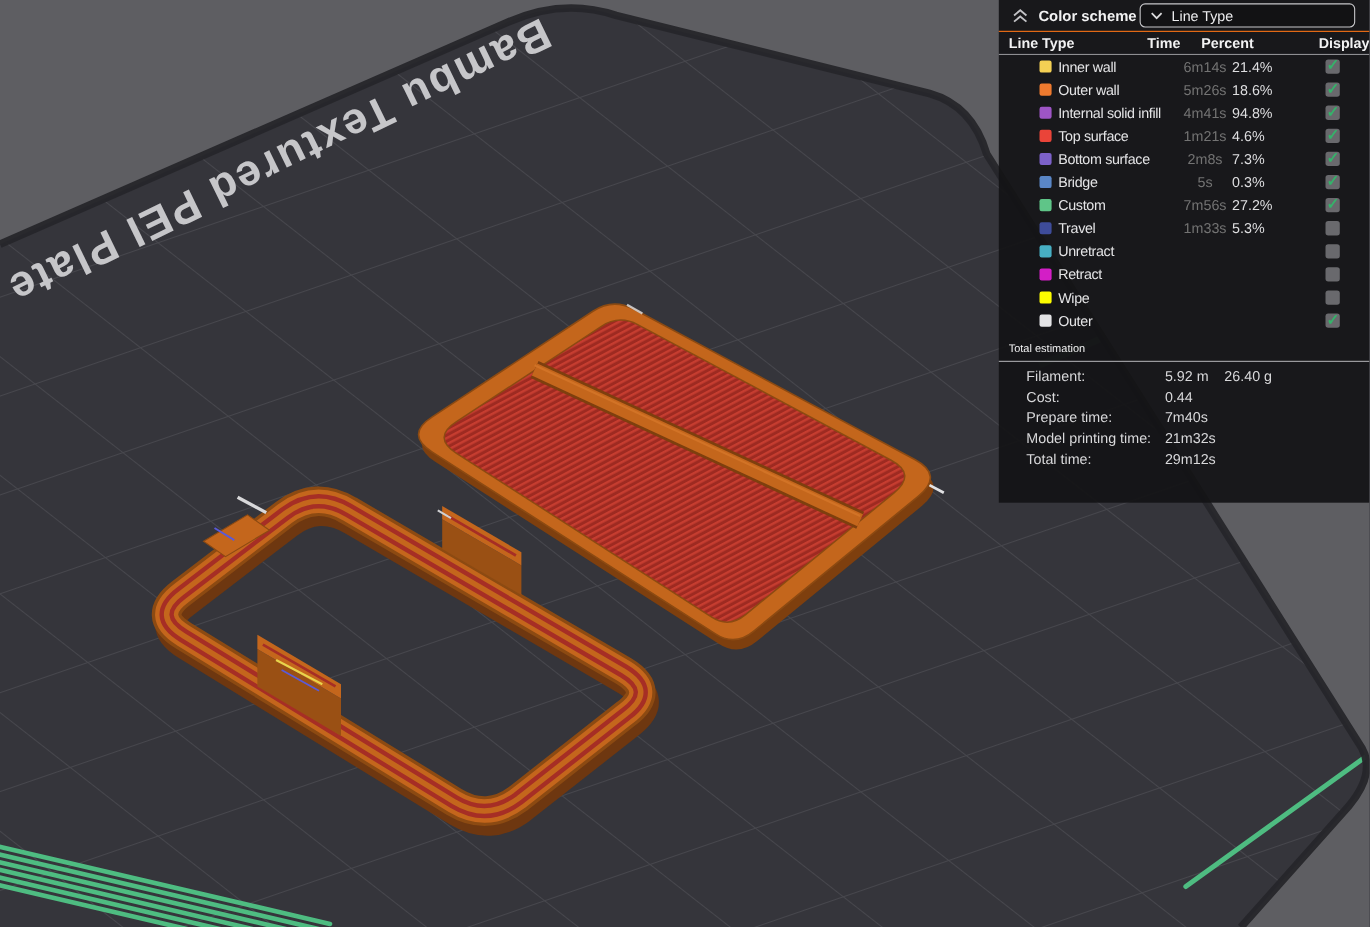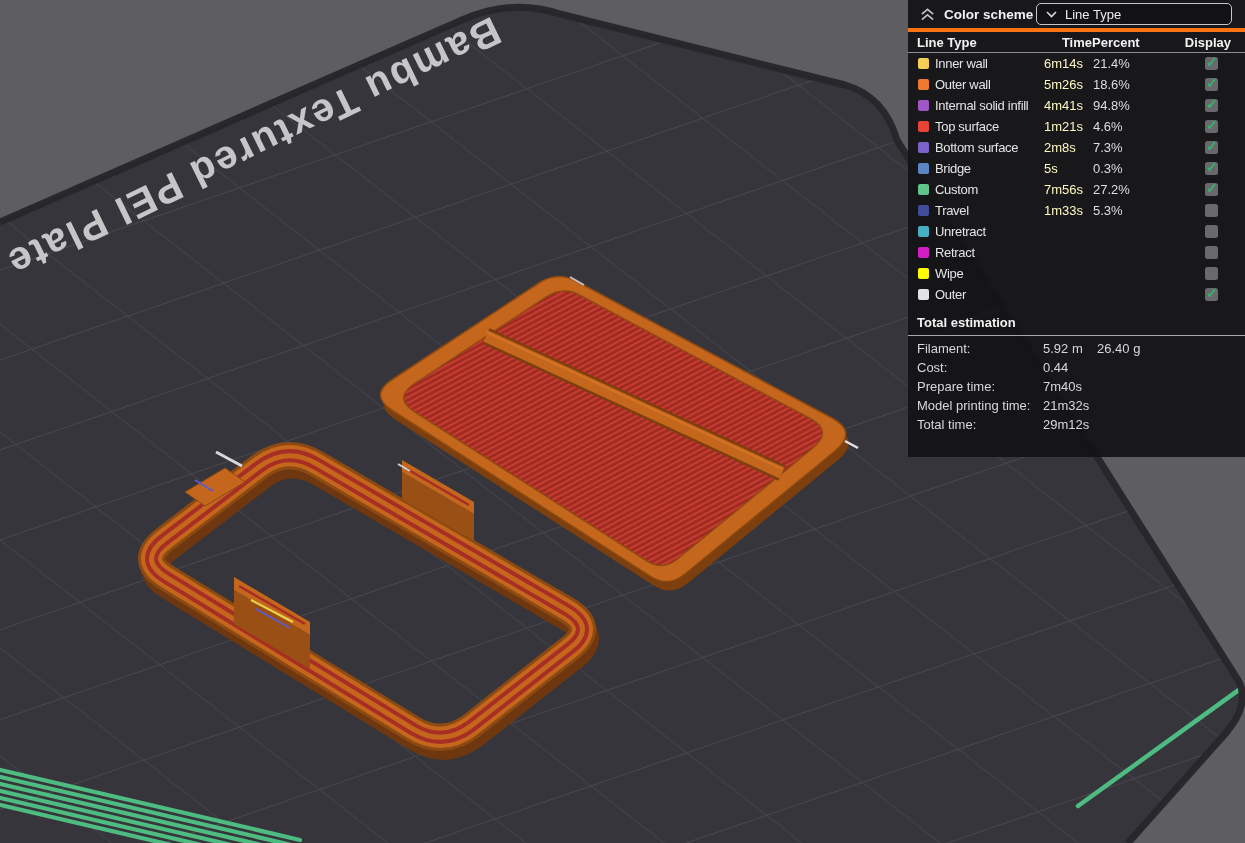--- a/index.html
+++ b/index.html
@@ -11,49 +11,49 @@
   }
   #scene{position:absolute;left:0;top:0;width:1245px;height:843px;}
 
   
   #panel{
     position:absolute;left:908px;top:0;width:337px;height:457px;
     background:rgba(19,19,22,0.93);
     color:#E6E6E8;font-size:13px;box-sizing:border-box;
   }
   .panel-header{display:flex;align-items:center;height:28px;padding:0 13px 0 10px;
-    border-bottom:4px solid #f97316;}
+    border-bottom:1px solid #f97316;}
   .collapse-btn{width:18px;height:16px;display:flex;align-items:center;justify-content:center;
     margin-right:8px;cursor:pointer;flex:none;}
   .panel-title{font-weight:bold;font-size:13.5px;color:#F2F2F3;white-space:nowrap;}
   .dropdown{margin-left:auto;width:176px;height:20px;border:1px solid #C6C6C9;border-radius:5px;
     display:flex;align-items:center;padding:0 9px;gap:8px;background:rgba(8,8,10,0.35);
     cursor:pointer;flex:none;}
   .dropdown .dd-value{color:#ECECEE;font-size:13px;white-space:nowrap;}
 
   .cols{display:flex;align-items:center;height:20px;padding-left:9px;font-weight:bold;
     color:#F2F2F3;border-bottom:1px solid #8E8E92;}
   .c-label{width:126px;flex:none;}
-  .c-time{width:49px;flex:none;text-align:right;}
+  .c-time{width:49px;flex:none;}
   .c-pct{flex:1;}
-  .c-disp{width:60px;flex:none;text-align:right;padding-right:14px;}
-
-  .row{display:flex;align-items:center;height:21px;padding-left:10px;}
+  .c-disp{width:60px;flex:none;text-align:right;padding-right:0;}
+
+  .row{display:flex;align-items:center;height:21px;padding-left:10px;margin-left:27px;}
   .swatch{width:11px;height:11px;border-radius:2px;margin-right:6px;flex:none;background:#888;}
   .lbl{width:109px;flex:none;white-space:nowrap;color:#E4E4E6;letter-spacing:-0.3px;}
-  .time{width:49px;flex:none;color:#fef9c3;}
+  .time{width:49px;flex:none;color:#737373;text-align:center;}
   .pct{flex:1;color:#DEDEE0;}
   .cb{width:13px;height:13px;border-radius:2.5px;background:#69696D;margin-right:27px;flex:none;
     position:relative;cursor:pointer;}
   .cb.checked::after{content:"\2713";position:absolute;left:1px;top:-3px;font-size:14px;
     font-weight:bold;color:#35B36A;}
 
-  .total-title{font-weight:bold;font-size:13px;color:#F2F2F3;padding:10px 0 5px 9px;}
+  .total-title{font-weight:normal;font-size:10px;color:#F2F2F3;padding:10px 0 5px 9px;}
   .total-divider{border-bottom:1px solid #A8A8AC;}
-  .trow{display:flex;align-items:center;height:19px;padding-left:9px;color:#D8D8DA;}
+  .trow{display:flex;align-items:center;height:19px;padding-left:25px;color:#D8D8DA;}
   .trow:first-of-type{margin-top:3px;}
   .tlbl{width:126px;flex:none;white-space:nowrap;}
   .tval{width:54px;flex:none;}
   .tval2{flex:1;}
 </style>
 </head>
 <body>
 
 <div id="scene">
 <svg width="1245" height="843" viewBox="0 0 1245 843" xmlns="http://www.w3.org/2000/svg">

